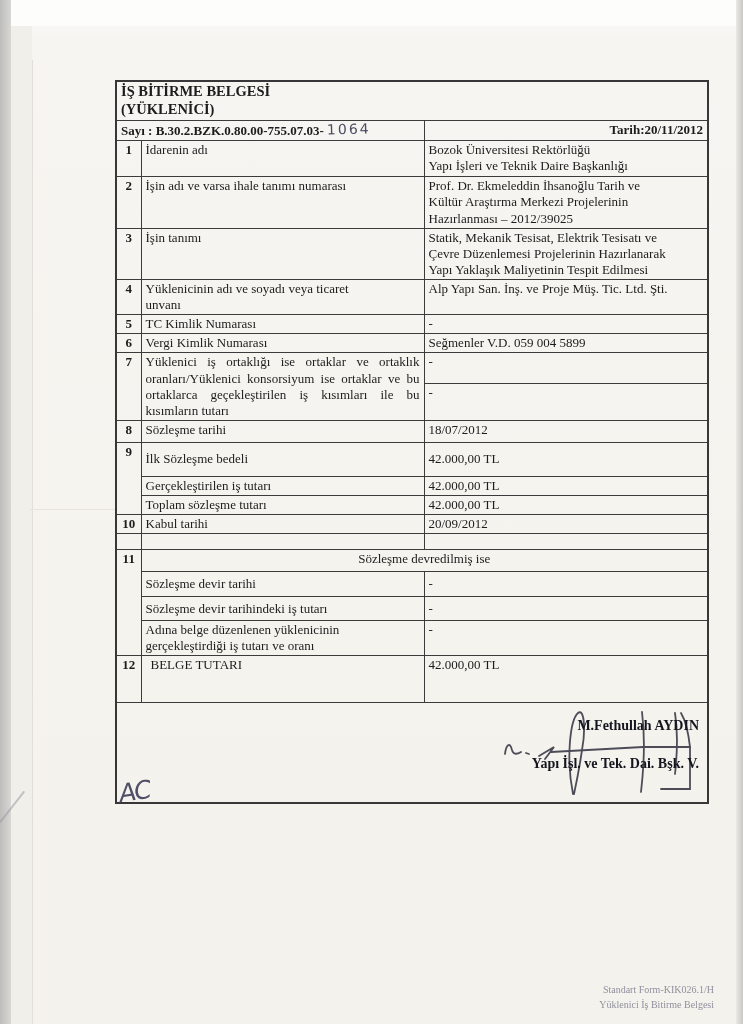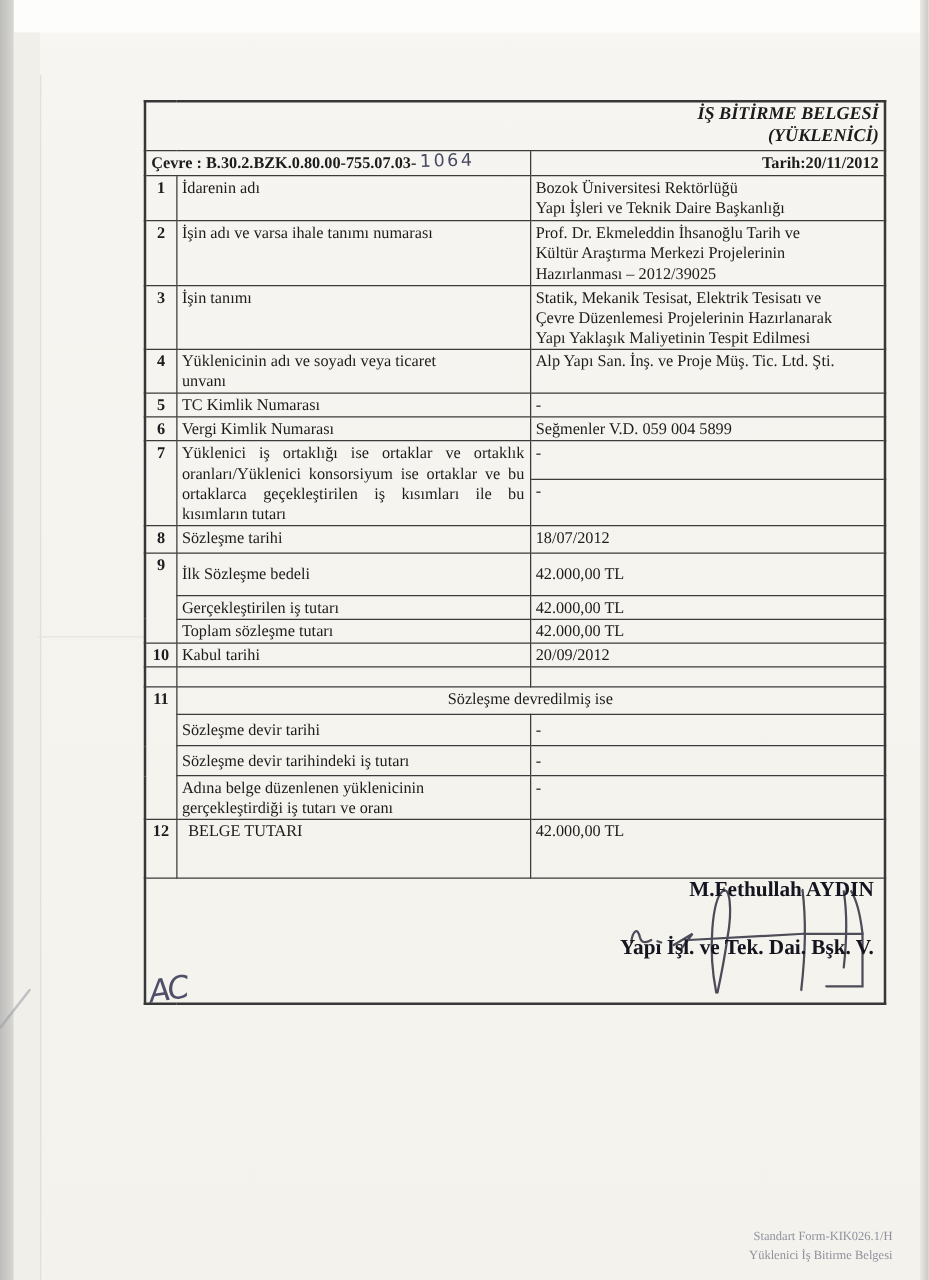--- a/index.html
+++ b/index.html
@@ -14,35 +14,35 @@
   .right-band{position:absolute;right:0;top:0;width:7px;height:1024px;
               background:linear-gradient(90deg,#eceae6,#c9c8c4);}
   .crease{position:absolute;left:30px;top:509px;width:85px;height:1px;background:#e6e4dd;}
   .scan-mark{position:absolute;left:-8px;top:806px;width:40px;height:2px;background:#9a9aa6;
              transform:rotate(-52deg);opacity:.55;border-radius:2px;}
 
   table.doc{position:absolute;left:115px;top:80px;width:592px;border-collapse:collapse;
             table-layout:fixed;font-size:13px;color:#1c1c1c;border:2px solid #373737;}
   table.doc td{border:1px solid #3b3b3b;vertical-align:top;padding:1px 4px;
                line-height:1.24;white-space:pre-line;}
-  td.title-cell{text-align:right;font-weight:bold;font-size:14.5px;line-height:1.18;padding:3px 0;font-style:italic;}
+  td.title-cell{text-align:left;font-weight:bold;font-size:14.5px;line-height:1.18;padding:3px 0;}
   td.sayi-cell{font-weight:bold;padding-left:10px;white-space:normal;}
   td.tarih-cell{font-weight:bold;text-align:right;padding-right:4px;}
   td.num{text-align:center;font-weight:bold;padding:1px 1px;}
   td.num-mid{vertical-align:middle;}
   td.val{padding-left:7px;}
   td.lbl{padding-left:5px;}
   td.justify{text-align:justify;white-space:normal;}
   td.section-head{text-align:center;}
   .pad-top{padding-top:8px !important;}
   .hand{display:inline-block;font-family:"DejaVu Sans", sans-serif;font-weight:400;
         color:#4a4a63;font-size:14px;letter-spacing:2px;transform:rotate(-1.5deg) translateY(-1px);}
   td.sig-cell{position:relative;white-space:normal;}
   .sig-text{position:absolute;right:8px;bottom:9px;text-align:right;font-weight:bold;
-            font-size:17px;line-height:1.35;color:#15151f;}
+            font-size:14px;line-height:1.35;color:#15151f;}
   .sig-svg{position:absolute;right:2px;top:1px;pointer-events:none;}
   .hand-ac{position:absolute;left:119px;top:777px;font-size:25px;color:#4f4f68;
            font-family:"DejaVu Sans", sans-serif;font-style:italic;transform:rotate(-9deg);
            letter-spacing:-2px;}
   .form-footer{position:absolute;left:538px;top:982px;width:176px;text-align:right;
                font-size:10px;line-height:1.5;color:#90909f;}
 </style>
 </head>
 <body>
 
@@ -62,21 +62,21 @@
         <col style="width:284px">
       </colgroup>
 
     <tbody>
         <tr style="height:37px">
       <td colspan="3" class="title-cell">İŞ BİTİRME BELGESİ
 (YÜKLENİCİ)</td>
     </tr>
 
     <tr style="height:20px">
-      <td colspan="2" class="sayi-cell"><span>Çevre : B.30.2.BZK.0.80.00-755.07.03-</span> <span class="hand">1064</span></td>
+      <td colspan="2" class="sayi-cell"><span>Sayı : B.30.2.BZK.0.80.00-755.07.03-</span> <span class="hand">1064</span></td>
       <td class="tarih-cell">Tarih:20/11/2012</td>
     </tr>
 
     <tr style="height:36px">
       <td class="num">1</td>
       <td class="lbl">İdarenin adı</td>
       <td class="val">Bozok Üniversitesi Rektörlüğü
 Yapı İşleri ve Teknik Daire Başkanlığı</td>
     </tr>
     <tr style="height:50px">

